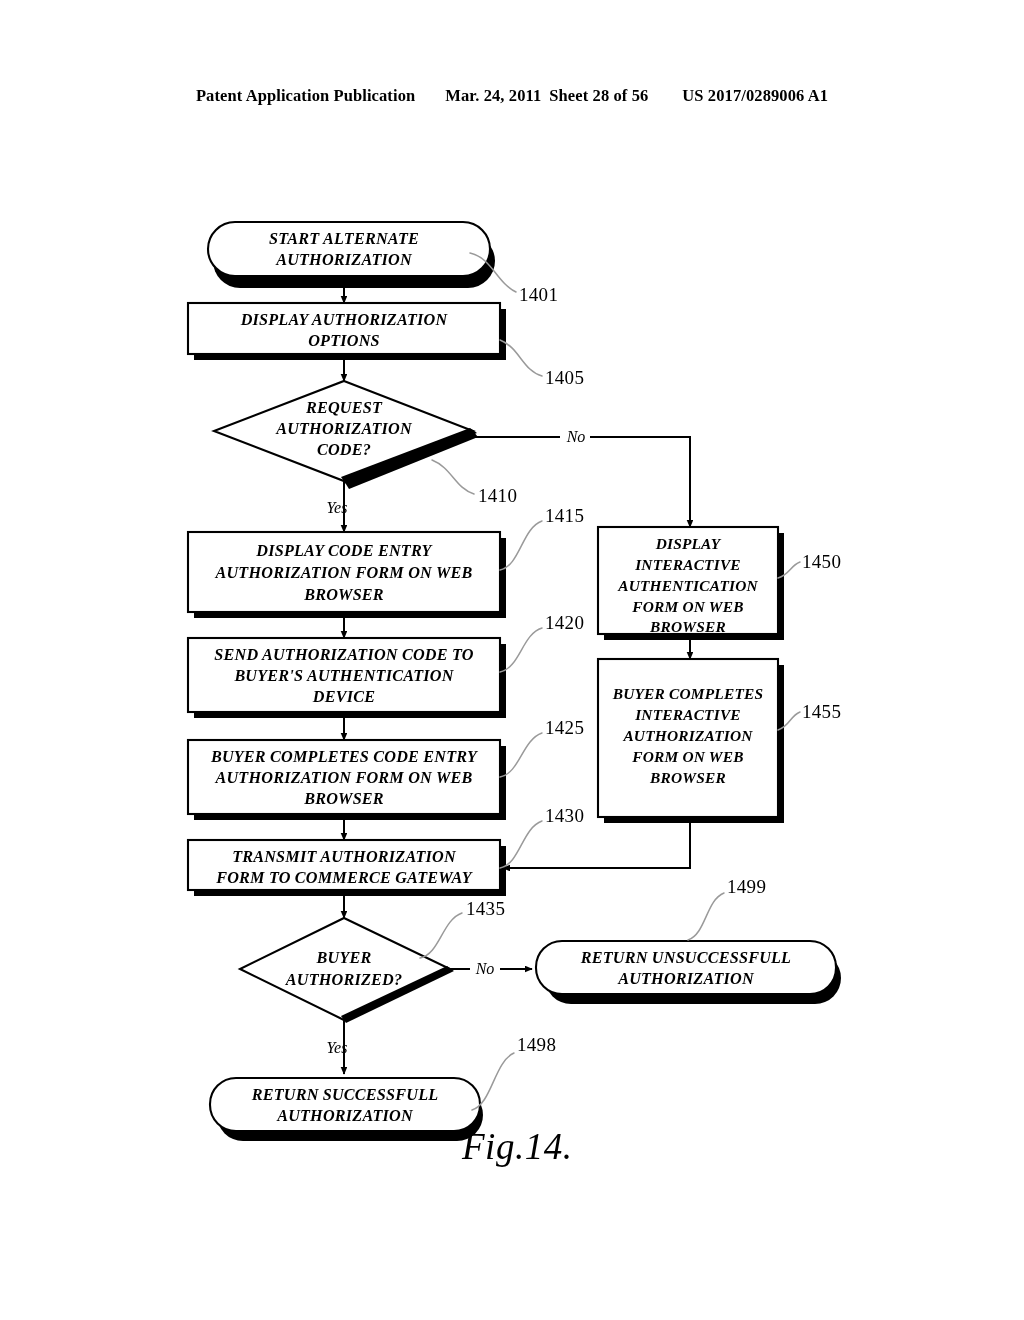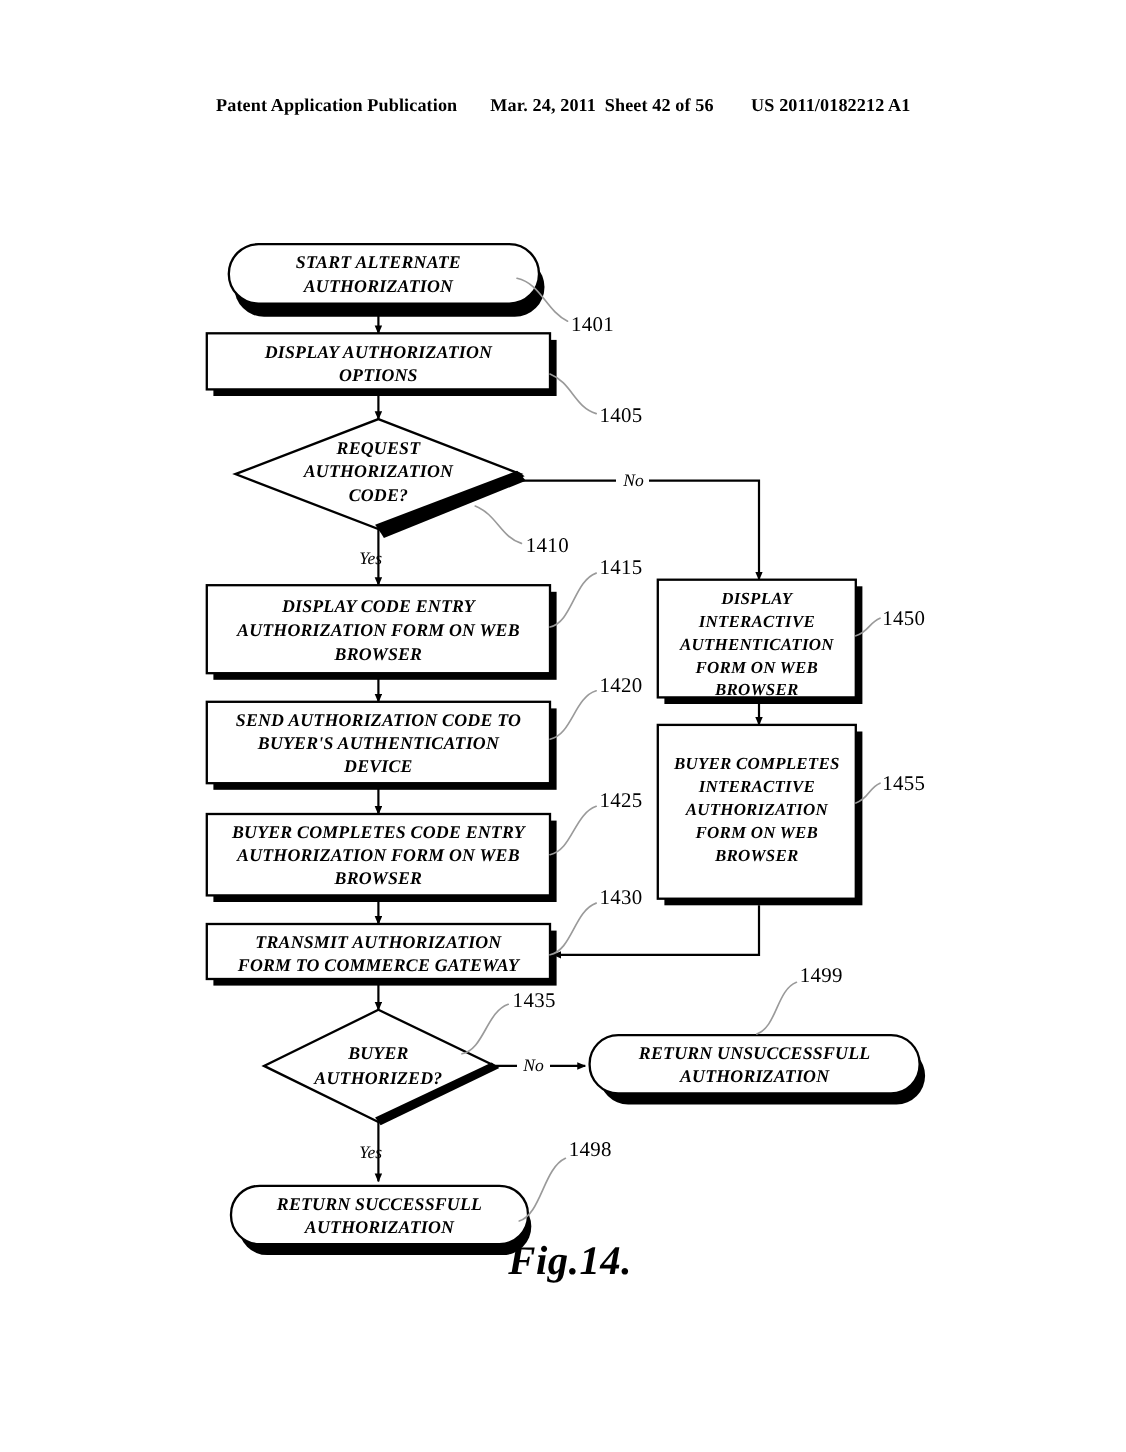--- a/index.html
+++ b/index.html
@@ -44,21 +44,21 @@
   .pub-header .gap-b { width: 8px; }
   .pub-header .gap-c { width: 34px; }
 
   
   .fig-caption {
     position: absolute;
     left: 462px;
     top: 1125px;
     font-family: "Liberation Serif", "DejaVu Serif", serif;
     font-style: italic;
-    font-weight: bold;
+    font-weight: normal;
     font-size: 37px;
     letter-spacing: 0.5px;
   }
 
   
   #flow {
     position: absolute;
     left: 0;
     top: 0;
     width: 1024px;
@@ -114,23 +114,23 @@
 </head>
 <body>
 
 <div id="page">
 
   <div class="pub-header">
     <span class="seg">Patent Application Publication</span>
     <span class="gap-a"></span>
     <span class="seg">Mar. 24, 2011</span>
     <span class="gap-b"></span>
-    <span class="seg">Sheet 42 of 56</span>
+    <span class="seg">Sheet 28 of 56</span>
     <span class="gap-c"></span>
-    <span class="seg">US 2011/0182212 A1</span>
+    <span class="seg">US 2017/0289006 A1</span>
   </div>
 
   <svg id="flow" viewBox="0 0 1024 1320">
     <defs>
       <marker id="arrow" markerWidth="10" markerHeight="10" refX="7.2" refY="3.4" orient="auto" markerUnits="userSpaceOnUse">
         <path d="M0,0 L8,3.4 L0,6.8 z" fill="#000000"></path>
       </marker>
     </defs>
 
     <g>

